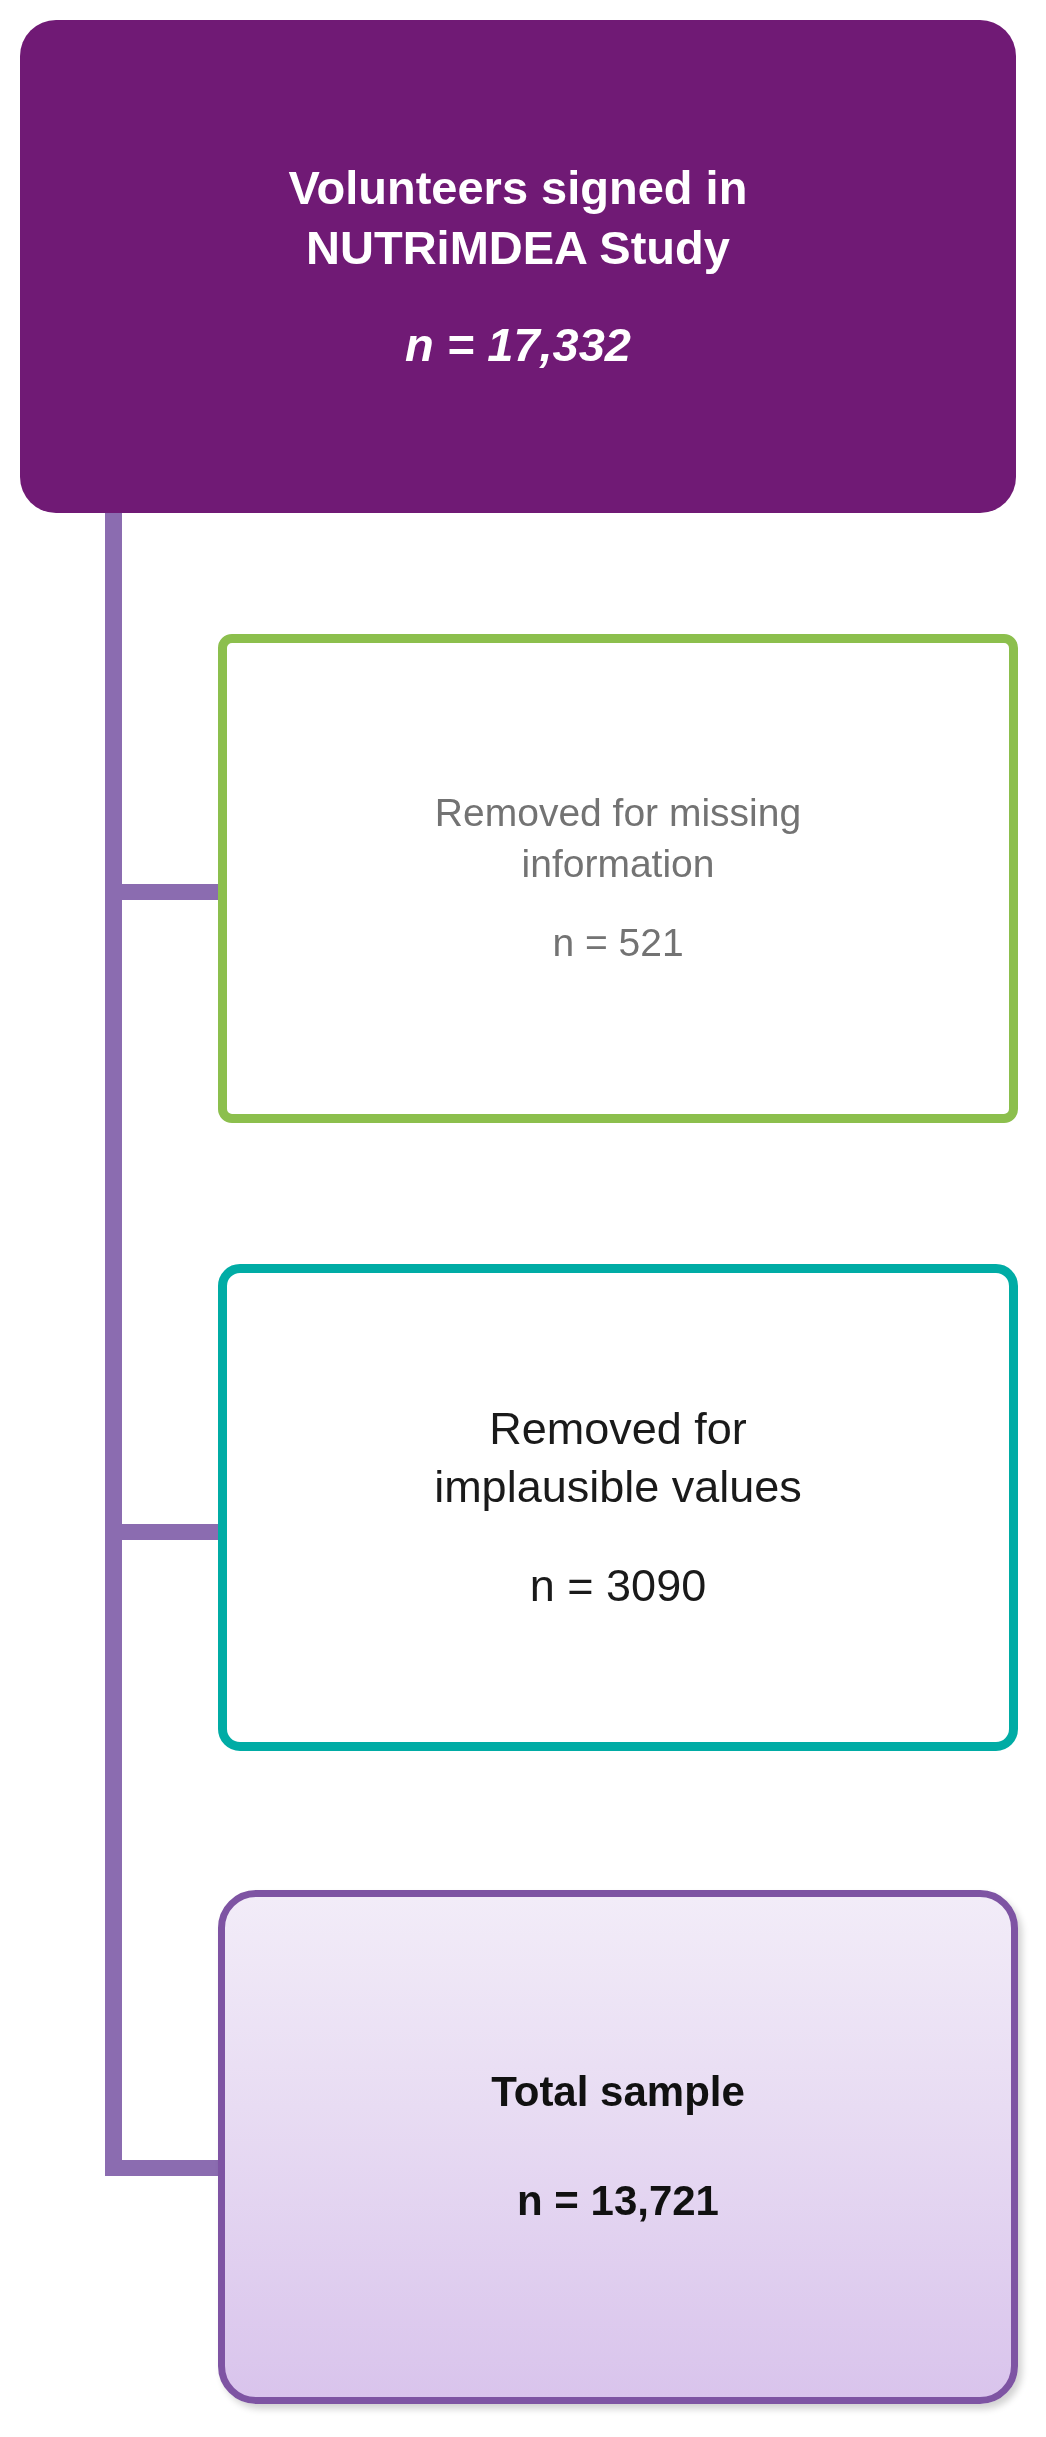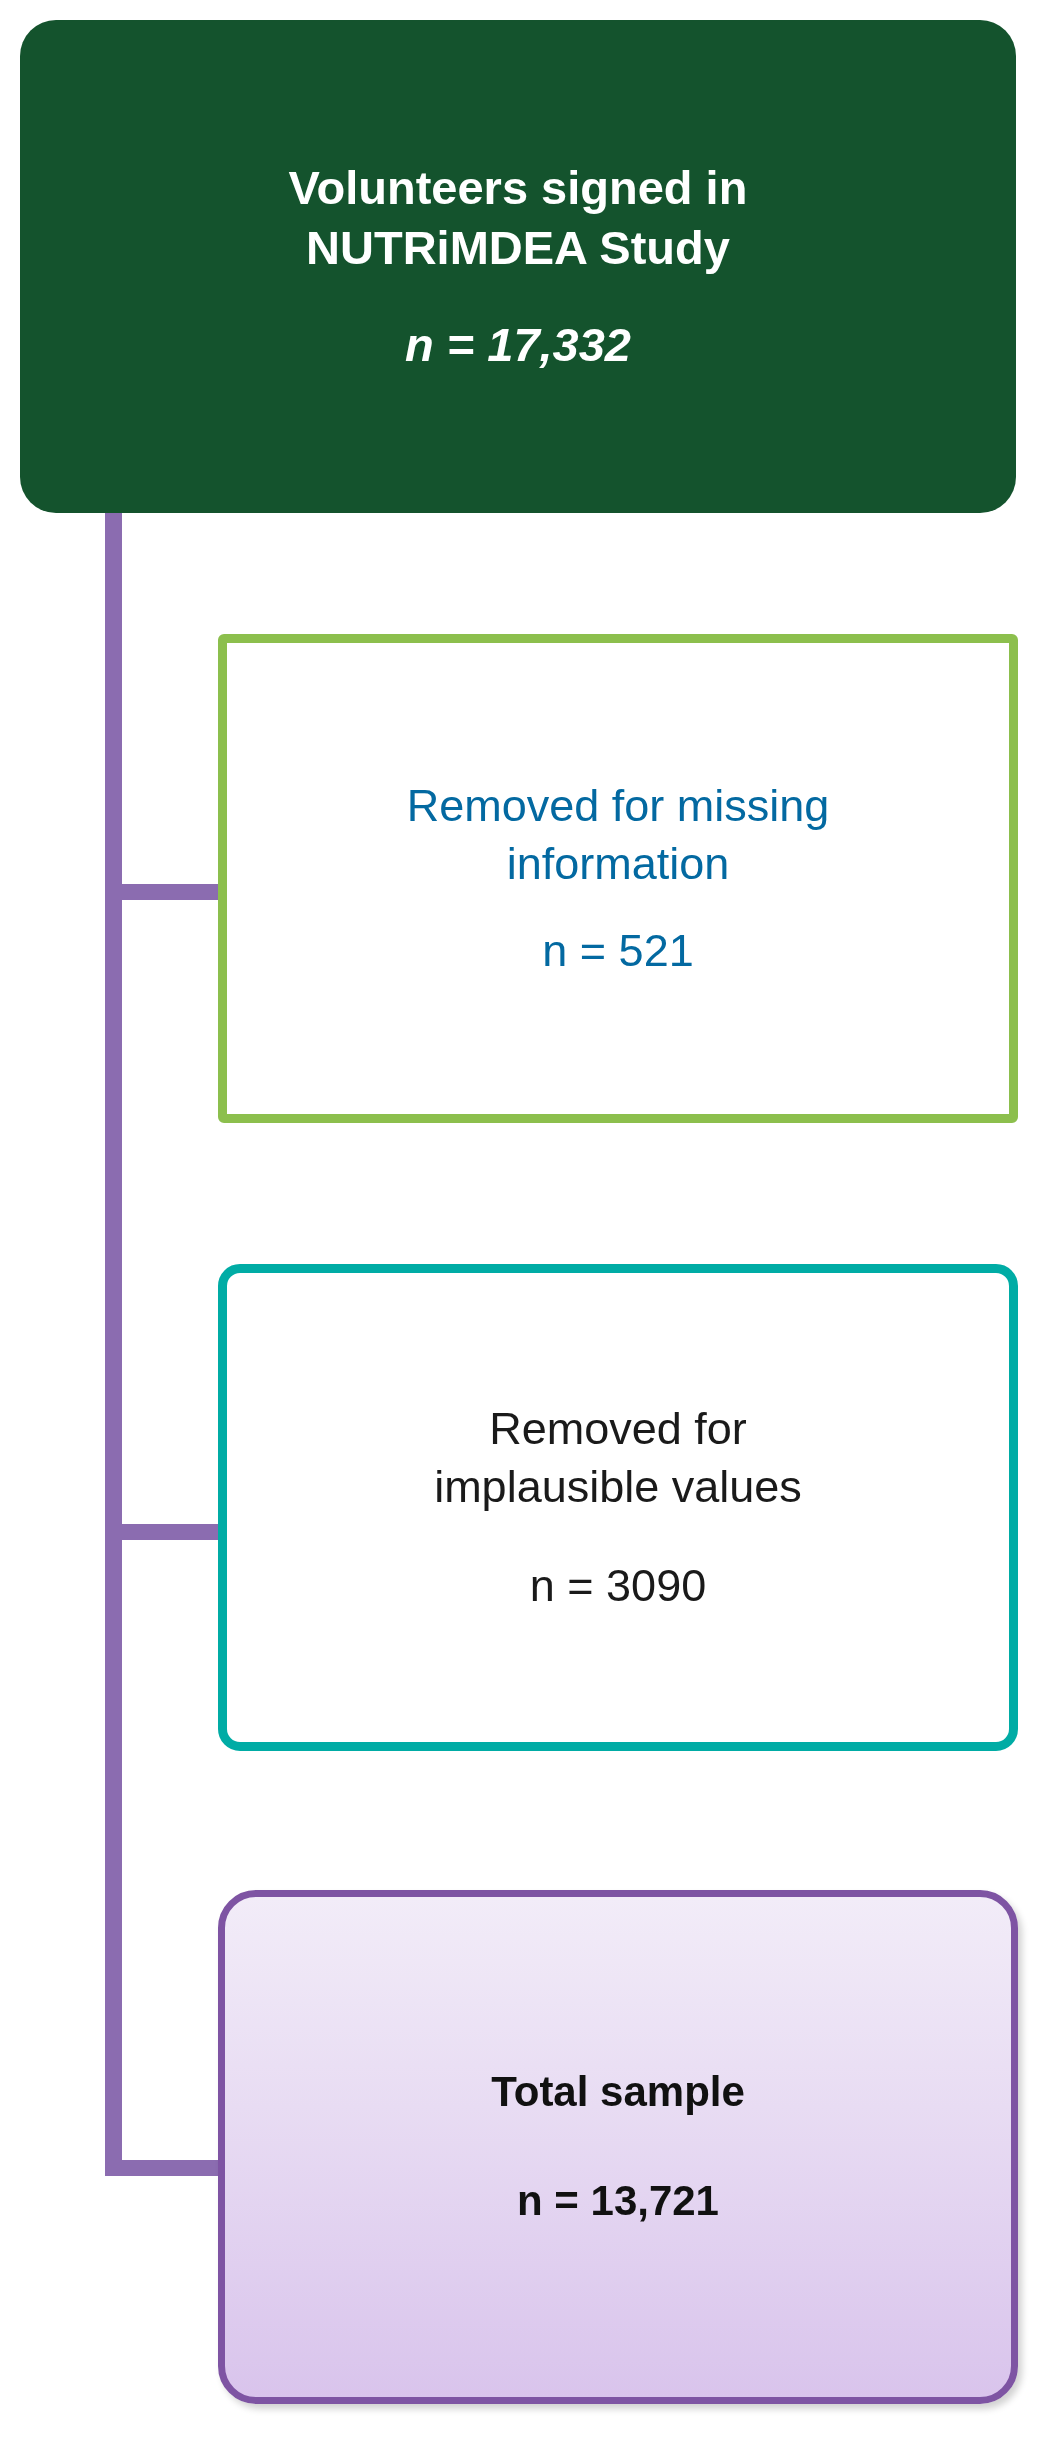--- a/index.html
+++ b/index.html
@@ -38,44 +38,44 @@
     justify-content: center;
     text-align: center;
   }
 
   
   .node-source {
     left: 20px;
     top: 20px;
     width: 996px;
     height: 493px;
-    background: #14532d;
+    background: #701a75;
     border-radius: 36px;
     color: #ffffff;
     font-weight: bold;
     font-size: 47px;
     line-height: 1.28;
     padding: 0 70px;
   }
   .node-source .line-n {
     margin-top: 36px;
     font-style: italic;
   }
 
   
   .node-excluded-green {
     left: 218px;
     top: 634px;
     width: 800px;
     height: 489px;
     background: #ffffff;
     border: 9px solid #8cbf4d;
-    border-radius: 6px;
-    color: #0369a1;
-    font-size: 45px;
+    border-radius: 14px;
+    color: #737373;
+    font-size: 39px;
     line-height: 1.3;
     padding: 0 46px;
   }
   .node-excluded-green .line-n {
     margin-top: 28px;
   }
 
   
   .node-excluded-teal {
     left: 218px;

